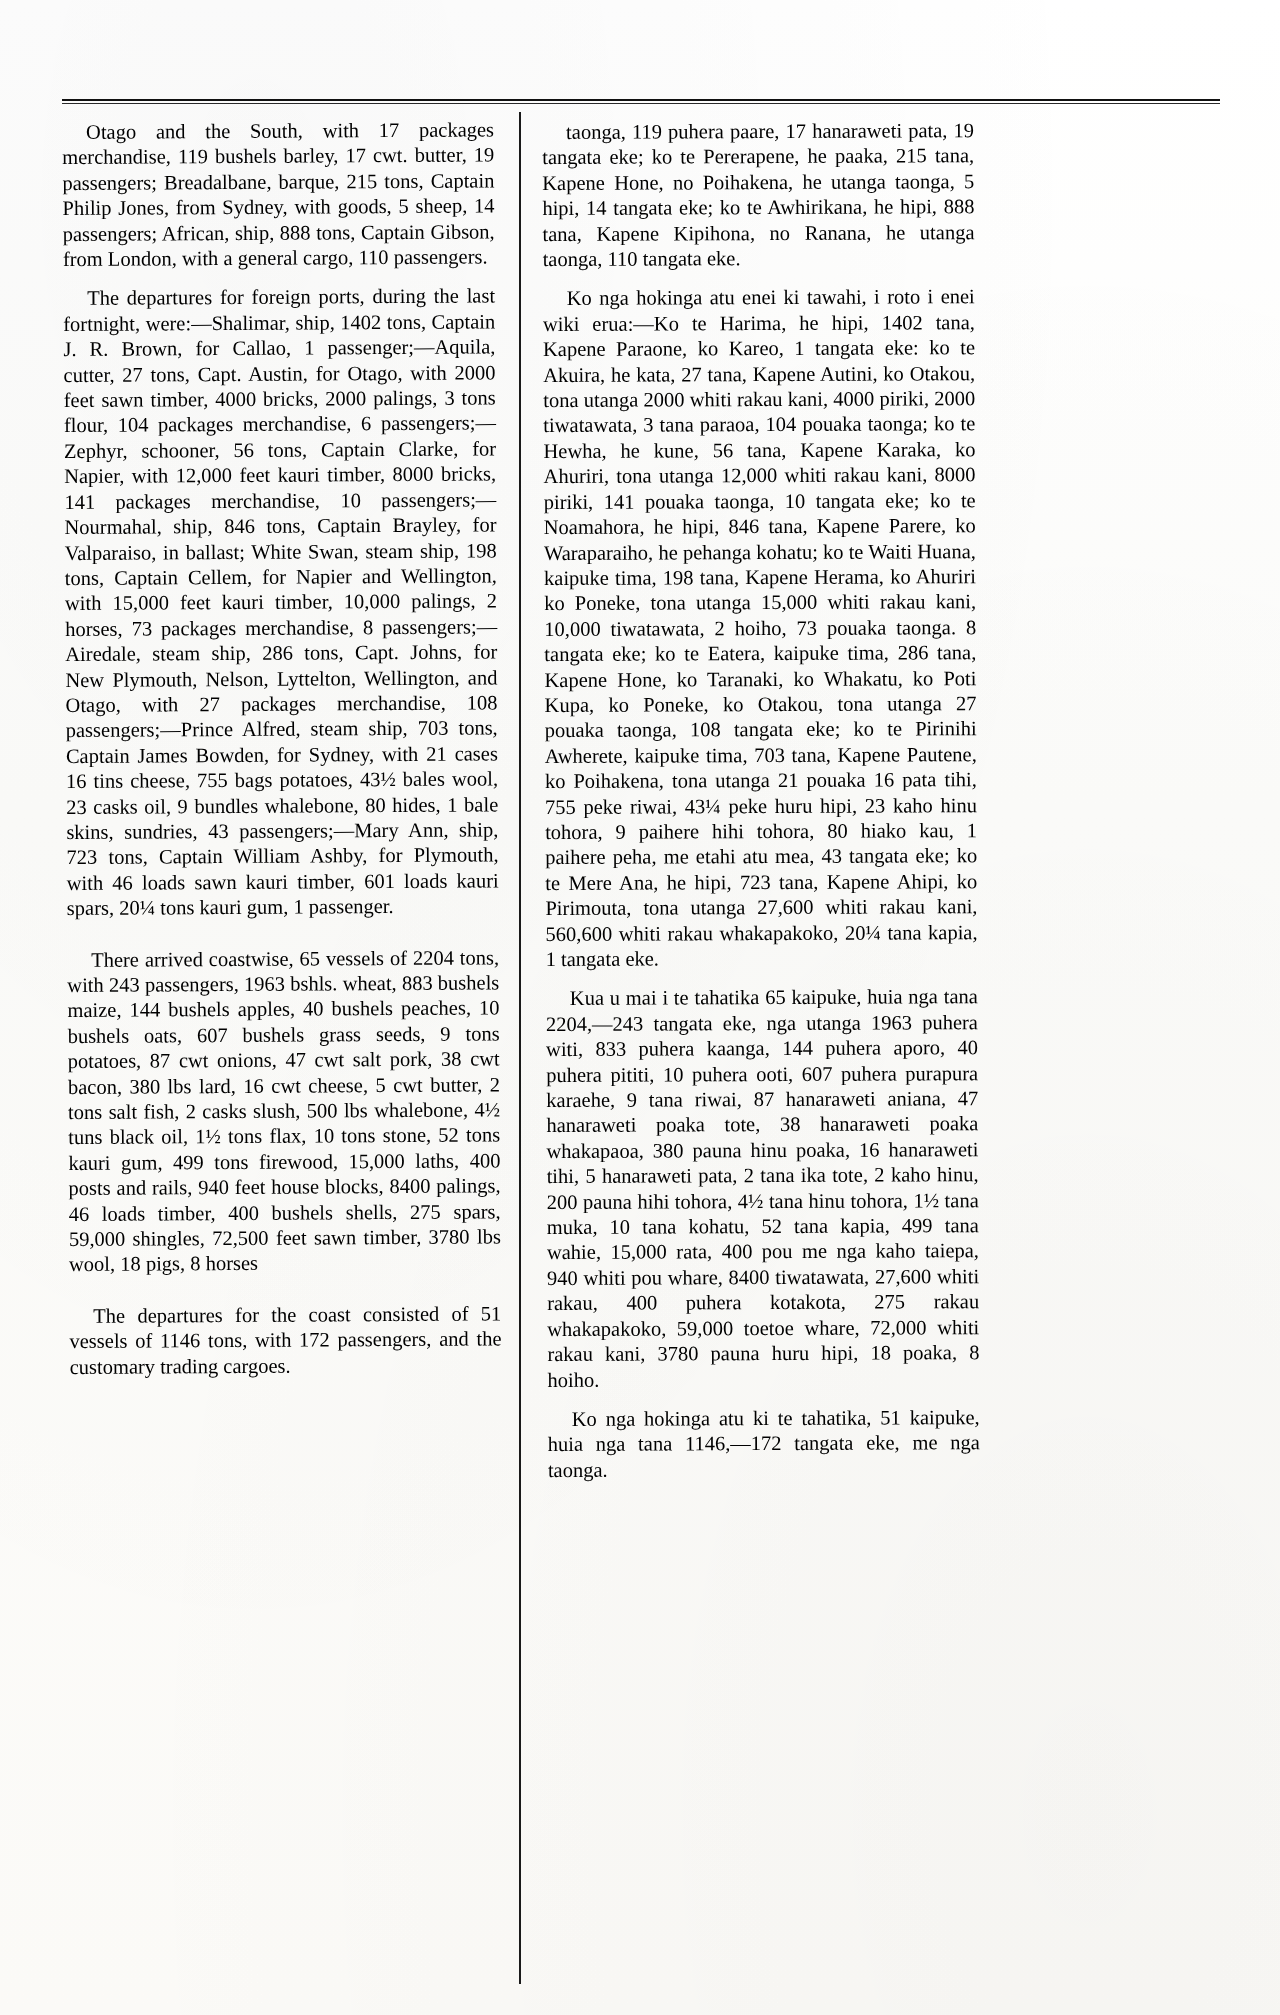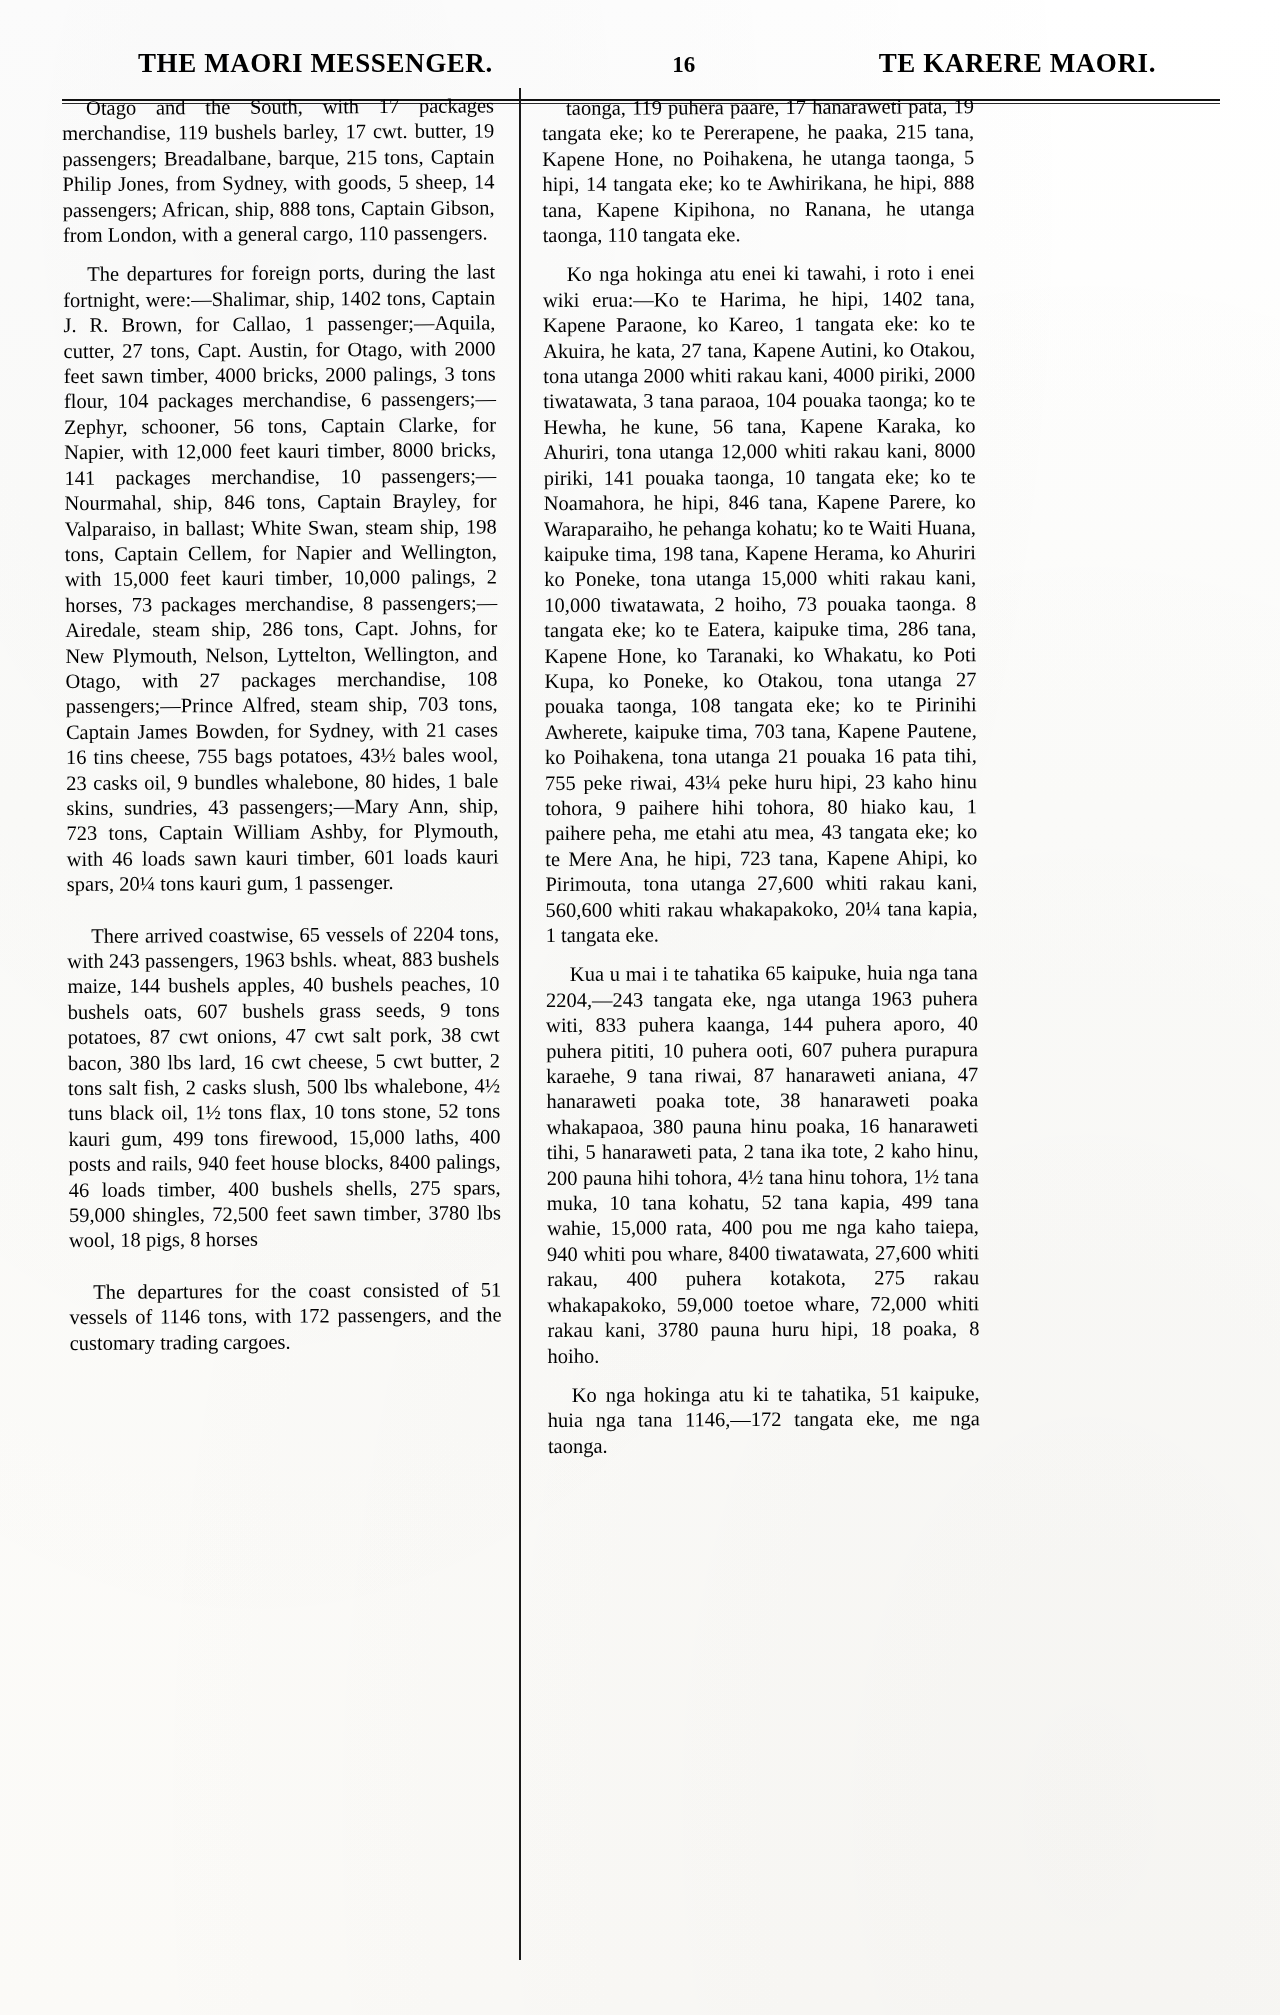--- a/index.html
+++ b/index.html
@@ -67,21 +67,21 @@
   }
   .rule.thin {
     height: 1px;
     background: #2a2a2a;
     top: 103px;
   }
 
   .columns {
     position: absolute;
     left: 62px;
-    top: 96px;
+    top: 120px;
     width: 1158px;
     height: 1880px;
   }
   .col {
     position: absolute;
     top: 0;
     width: 432px;
     font-size: 20.5px;
     line-height: 25.4px;
     text-align: justify;
@@ -111,25 +111,20 @@
   .skew-right { transform: rotate(-0.25deg); transform-origin: top left; }
 
   .col p { font-family: "Liberation Serif", serif; }
 </style>
 </head>
 <body>
 
 <div class="page">
   <div class="paper-tint"></div>
 
-  <div class="masthead">
-    <div class="title-left">THE MAORI MESSENGER.</div>
-    <div class="page-number">16</div>
-    <div class="title-right">TE KARERE MAORI.</div>
-  </div>
 
   <div class="rule"></div>
   <div class="rule thin"></div>
 
   <div class="columns">
     <div class="divider"></div>
 
     <div class="col left skew-left">
       <p>Otago and the South, with 17 packages merchandise, 119 bushels barley, 17 cwt. butter, 19 passengers; Breadalbane, barque, 215 tons, Captain Philip Jones, from Sydney, with goods, 5 sheep, 14 passengers; African, ship, 888 tons, Captain Gibson, from London, with a general cargo, 110 passengers.</p>
       <p class="gap">The departures for foreign ports, during the last fortnight, were:—Shalimar, ship, 1402 tons, Captain J. R. Brown, for Callao, 1 passenger;—Aquila, cutter, 27 tons, Capt. Austin, for Otago, with 2000 feet sawn timber, 4000 bricks, 2000 palings, 3 tons flour, 104 packages merchandise, 6 passengers;—Zephyr, schooner, 56 tons, Captain Clarke, for Napier, with 12,000 feet kauri timber, 8000 bricks, 141 packages merchandise, 10 passengers;—Nourmahal, ship, 846 tons, Captain Brayley, for Valparaiso, in ballast; White Swan, steam ship, 198 tons, Captain Cellem, for Napier and Wellington, with 15,000 feet kauri timber, 10,000 palings, 2 horses, 73 packages merchandise, 8 passengers;—Airedale, steam ship, 286 tons, Capt. Johns, for New Plymouth, Nelson, Lyttelton, Wellington, and Otago, with 27 packages merchandise, 108 passengers;—Prince Alfred, steam ship, 703 tons, Captain James Bowden, for Sydney, with 21 cases 16 tins cheese, 755 bags potatoes, 43½ bales wool, 23 casks oil, 9 bundles whalebone, 80 hides, 1 bale skins, sundries, 43 passengers;—Mary Ann, ship, 723 tons, Captain William Ashby, for Plymouth, with 46 loads sawn kauri timber, 601 loads kauri spars, 20¼ tons kauri gum, 1 passenger.</p>

